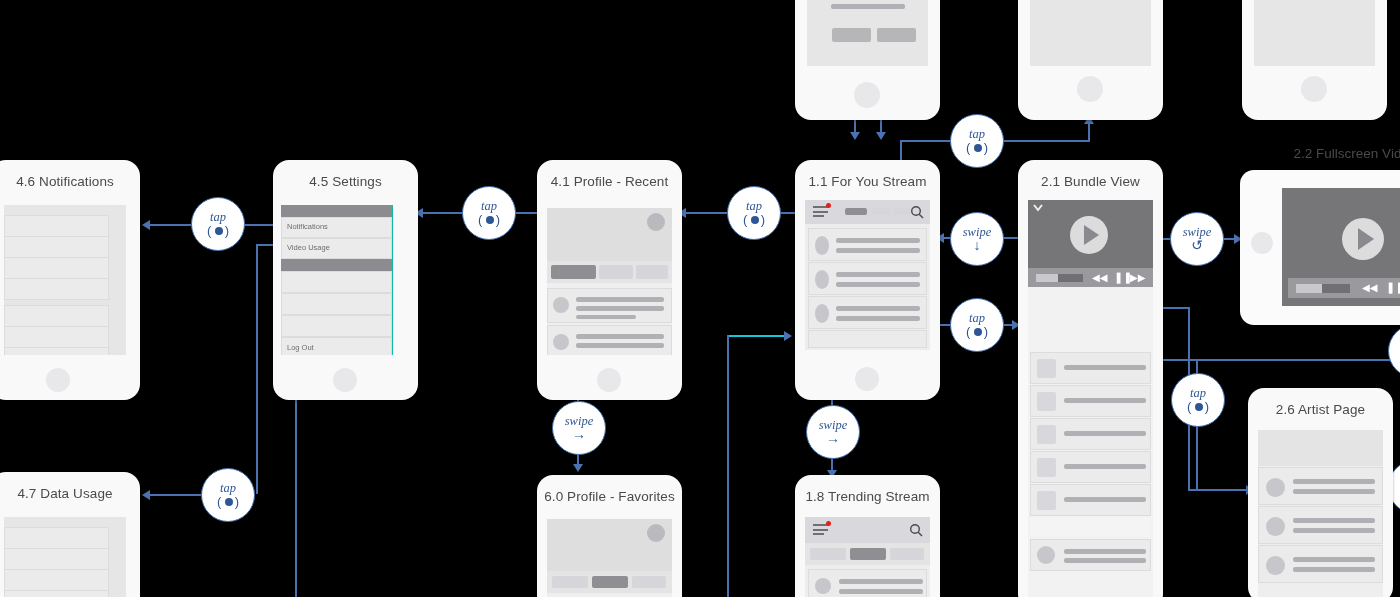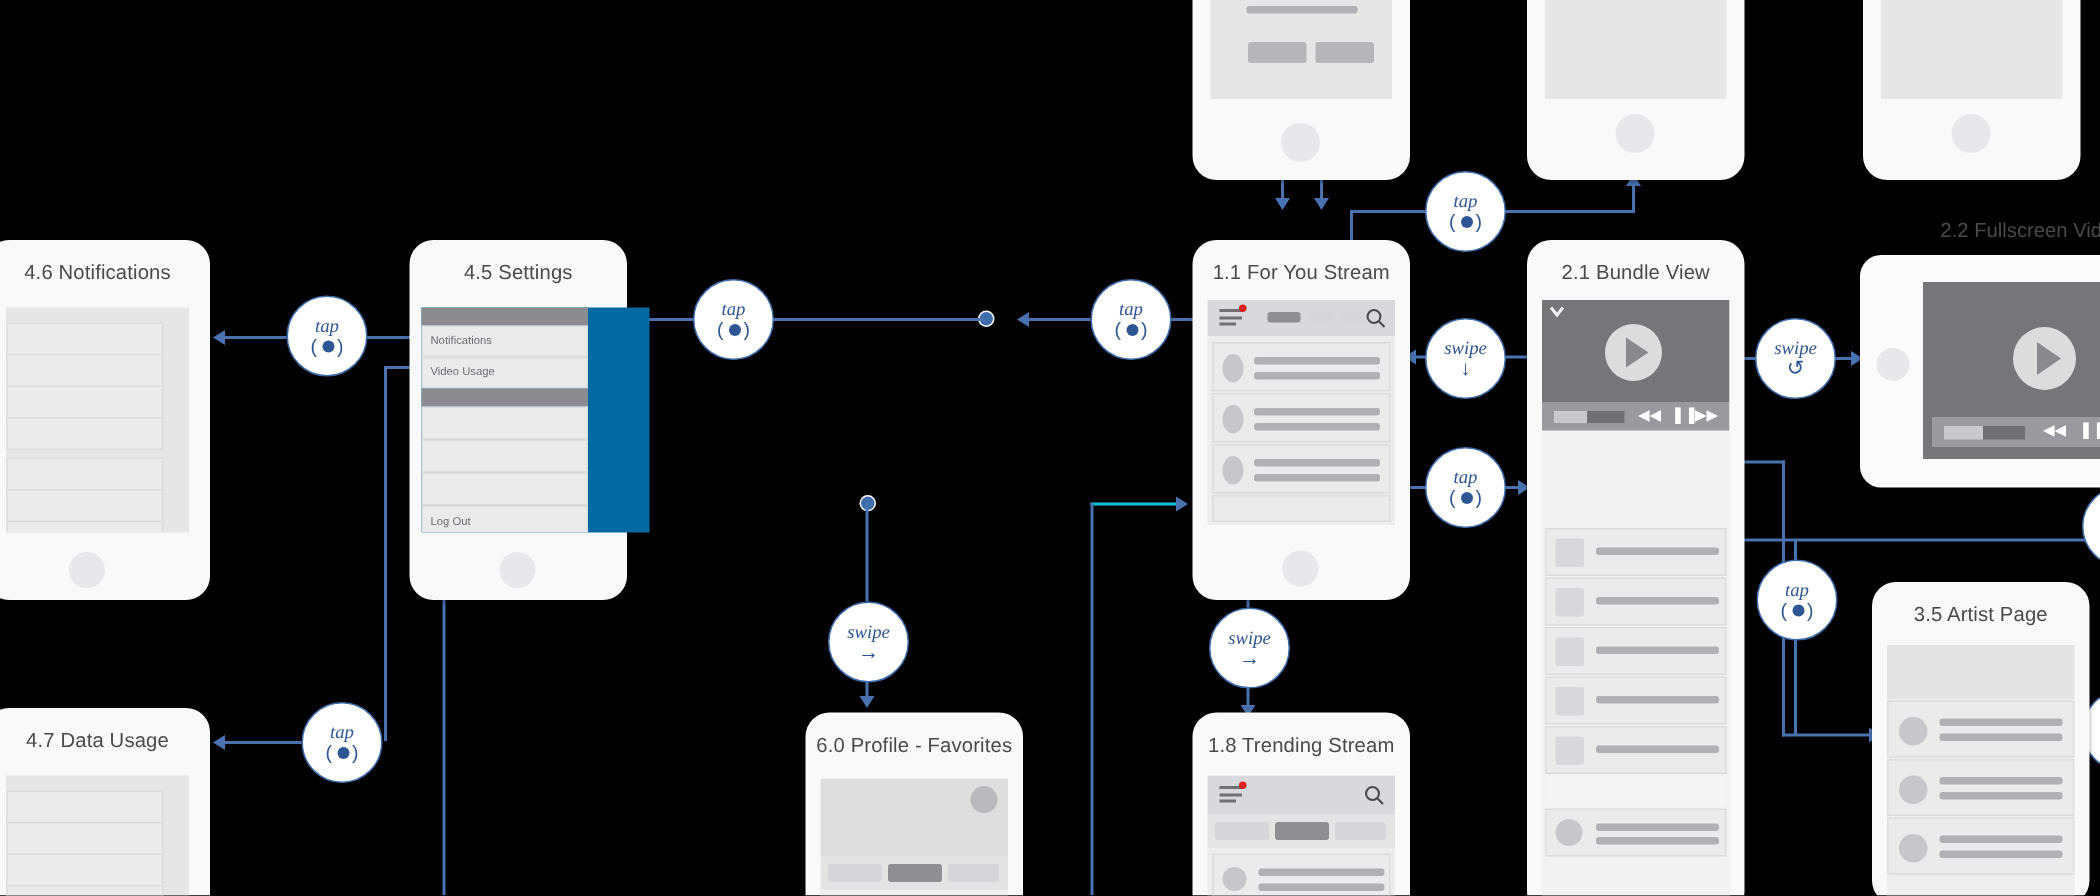--- a/index.html
+++ b/index.html
@@ -199,39 +199,63 @@
       <div class="cell" style="left:0px;top:73px;width:105px;height:22px;"></div>
       <div class="cell" style="left:0px;top:100px;width:105px;height:22px;"></div>
       <div class="cell" style="left:0px;top:121px;width:105px;height:22px;"></div>
       <div class="cell" style="left:0px;top:142px;width:105px;height:22px;"></div>
     </div>
     <div class="homebtn" style="left:56px;top:208px;width:24px;height:24px;"></div>
   </div>
 
   <div class="phone" style="left:273px;top:160px;width:145px;height:240px;">
     <div class="ttl">4.5 Settings</div>
-    <div class="screen" style="left:8px;top:45px;width:152px;height:150px;background:#0369a1;">
+    <div class="screen" style="left:8px;top:45px;width:112px;height:150px;background:#14b8a6;">
       <div style="position:absolute;left:0;top:0;width:111px;height:12px;background:#8b8b90;"></div>
       <div class="cell" style="left:0px;top:12px;width:111px;height:21px;">
         <span style="position:absolute;left:5px;top:4px;font-size:7.5px;color:#6d6d72;">Notifications</span>
       </div>
       <div class="cell" style="left:0px;top:33px;width:111px;height:21px;">
         <span style="position:absolute;left:5px;top:4px;font-size:7.5px;color:#6d6d72;">Video Usage</span>
       </div>
       <div style="position:absolute;left:0;top:54px;width:111px;height:12px;background:#8b8b90;"></div>
       <div class="cell" style="left:0px;top:66px;width:111px;height:22px;"></div>
       <div class="cell" style="left:0px;top:88px;width:111px;height:22px;"></div>
       <div class="cell" style="left:0px;top:110px;width:111px;height:22px;"></div>
       <div class="cell" style="left:0px;top:132px;width:111px;height:22px;">
         <span style="position:absolute;left:5px;top:5px;font-size:7.5px;color:#6d6d72;">Log Out</span>
       </div>
     </div>
     <div class="homebtn" style="left:60px;top:208px;width:24px;height:24px;"></div>
   </div>
 
+  <div class="phone" style="left:537px;top:160px;width:145px;height:240px;">
+    <div class="ttl">4.1 Profile - Recent</div>
+    <div class="screen" style="left:10px;top:48px;width:125px;height:147px;background:#efefef;">
+      <div style="position:absolute;left:0;top:0;width:125px;height:53px;background:#dedede;"></div>
+      <div class="circ" style="left:100px;top:5px;width:18px;height:18px;background:#b9b9be;"></div>
+      <div style="position:absolute;left:0;top:53px;width:125px;height:22px;background:#e4e4e4;">
+        <div class="bar dk" style="left:4px;top:4px;width:45px;height:14px;"></div>
+        <div class="bar lt" style="left:52px;top:4px;width:34px;height:14px;"></div>
+        <div class="bar lt" style="left:89px;top:4px;width:32px;height:14px;"></div>
+      </div>
+      <div class="cell" style="left:0px;top:80px;width:125px;height:35px;">
+        <div class="circ" style="left:5px;top:8px;width:16px;height:16px;"></div>
+        <div class="bar md" style="left:28px;top:8px;width:88px;height:5px;"></div>
+        <div class="bar md" style="left:28px;top:17px;width:88px;height:5px;"></div>
+        <div class="bar md" style="left:28px;top:26px;width:60px;height:4px;"></div>
+      </div>
+      <div class="cell" style="left:0px;top:117px;width:125px;height:35px;">
+        <div class="circ" style="left:5px;top:8px;width:16px;height:16px;"></div>
+        <div class="bar md" style="left:28px;top:8px;width:88px;height:5px;"></div>
+        <div class="bar md" style="left:28px;top:17px;width:88px;height:5px;"></div>
+      </div>
+    </div>
+    <div class="homebtn" style="left:60px;top:208px;width:24px;height:24px;"></div>
+  </div>
 
   <div class="phone" style="left:795px;top:160px;width:145px;height:240px;">
     <div class="ttl">1.1 For You Stream</div>
     <div class="screen" style="left:10px;top:40px;width:125px;height:150px;background:#ededed;">
       <div class="navbar" style="left:0;top:0;width:125px;height:24px;">
         <div style="position:absolute;left:8px;top:6px;">
           <div style="width:15px;height:2px;background:#6f6f74;margin-bottom:2.5px;"></div>
           <div style="width:15px;height:2px;background:#6f6f74;margin-bottom:2.5px;"></div>
           <div style="width:11px;height:2px;background:#6f6f74;"></div>
         </div>
@@ -373,21 +397,21 @@
       <div class="cell" style="left:3px;top:52px;width:119px;height:33px;">
         <div class="circ" style="left:6px;top:8px;width:16px;height:16px;"></div>
         <div class="bar md" style="left:30px;top:9px;width:84px;height:5px;"></div>
         <div class="bar md" style="left:30px;top:19px;width:84px;height:5px;"></div>
       </div>
 
     </div>
   </div>
 
   <div class="phone" style="left:1248px;top:388px;width:145px;height:215px;">
-    <div class="ttl">3.5 Artist Page</div>
+    <div class="ttl">2.6 Artist Page</div>
     <div class="screen" style="left:10px;top:42px;width:125px;height:170px;background:#eeeeee;">
       <div style="position:absolute;left:0;top:0;width:125px;height:36px;background:#e4e4e4;"></div>
       <div class="cell" style="left:0px;top:37px;width:125px;height:38px;">
         <div class="circ" style="left:7px;top:10px;width:19px;height:19px;"></div>
         <div class="bar md" style="left:34px;top:11px;width:82px;height:5px;"></div>
         <div class="bar md" style="left:34px;top:21px;width:82px;height:5px;"></div>
       </div>
       <div class="cell" style="left:0px;top:76px;width:125px;height:38px;">
         <div class="circ" style="left:7px;top:10px;width:19px;height:19px;"></div>
         <div class="bar md" style="left:34px;top:11px;width:82px;height:5px;"></div>

